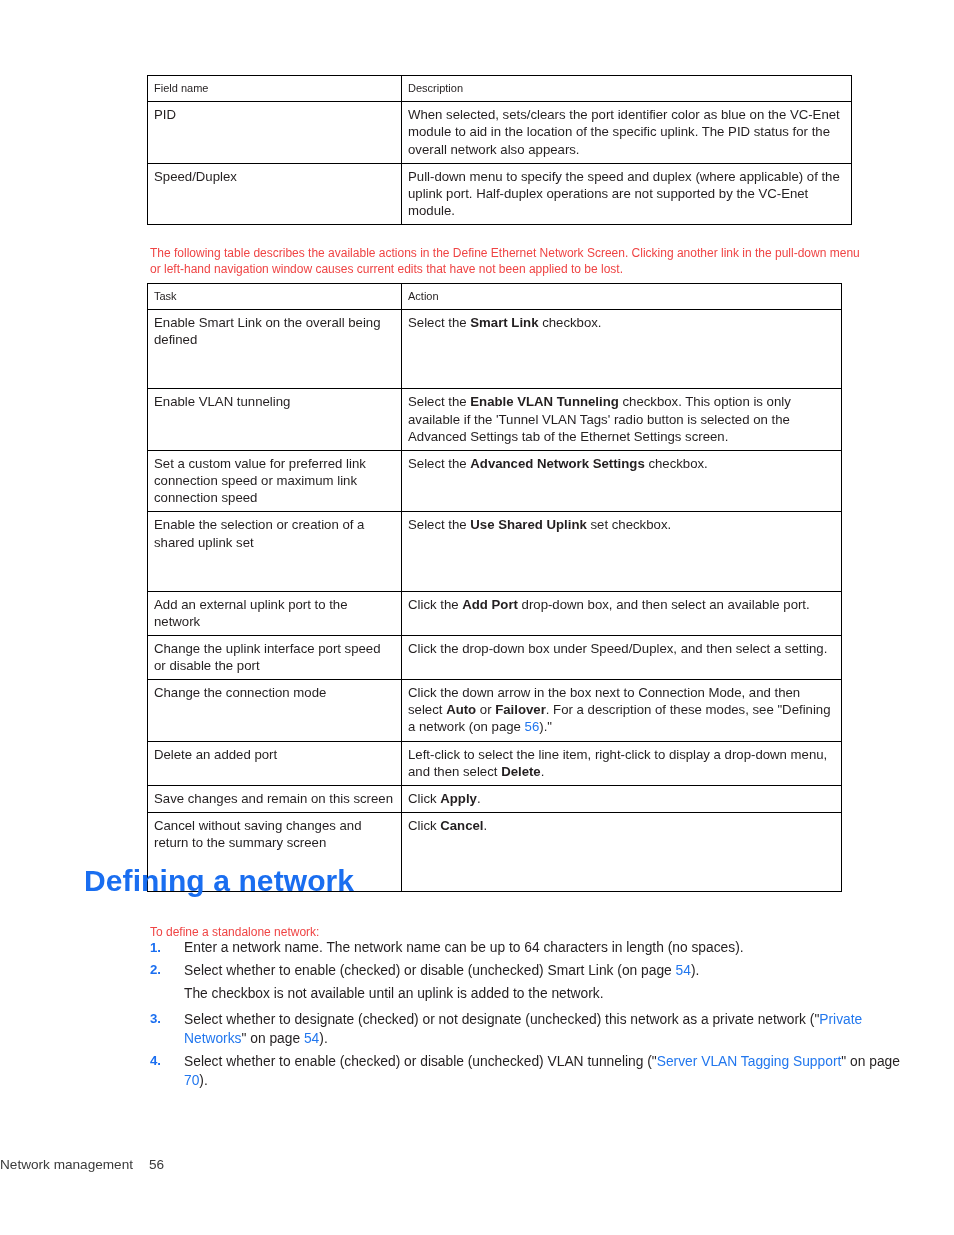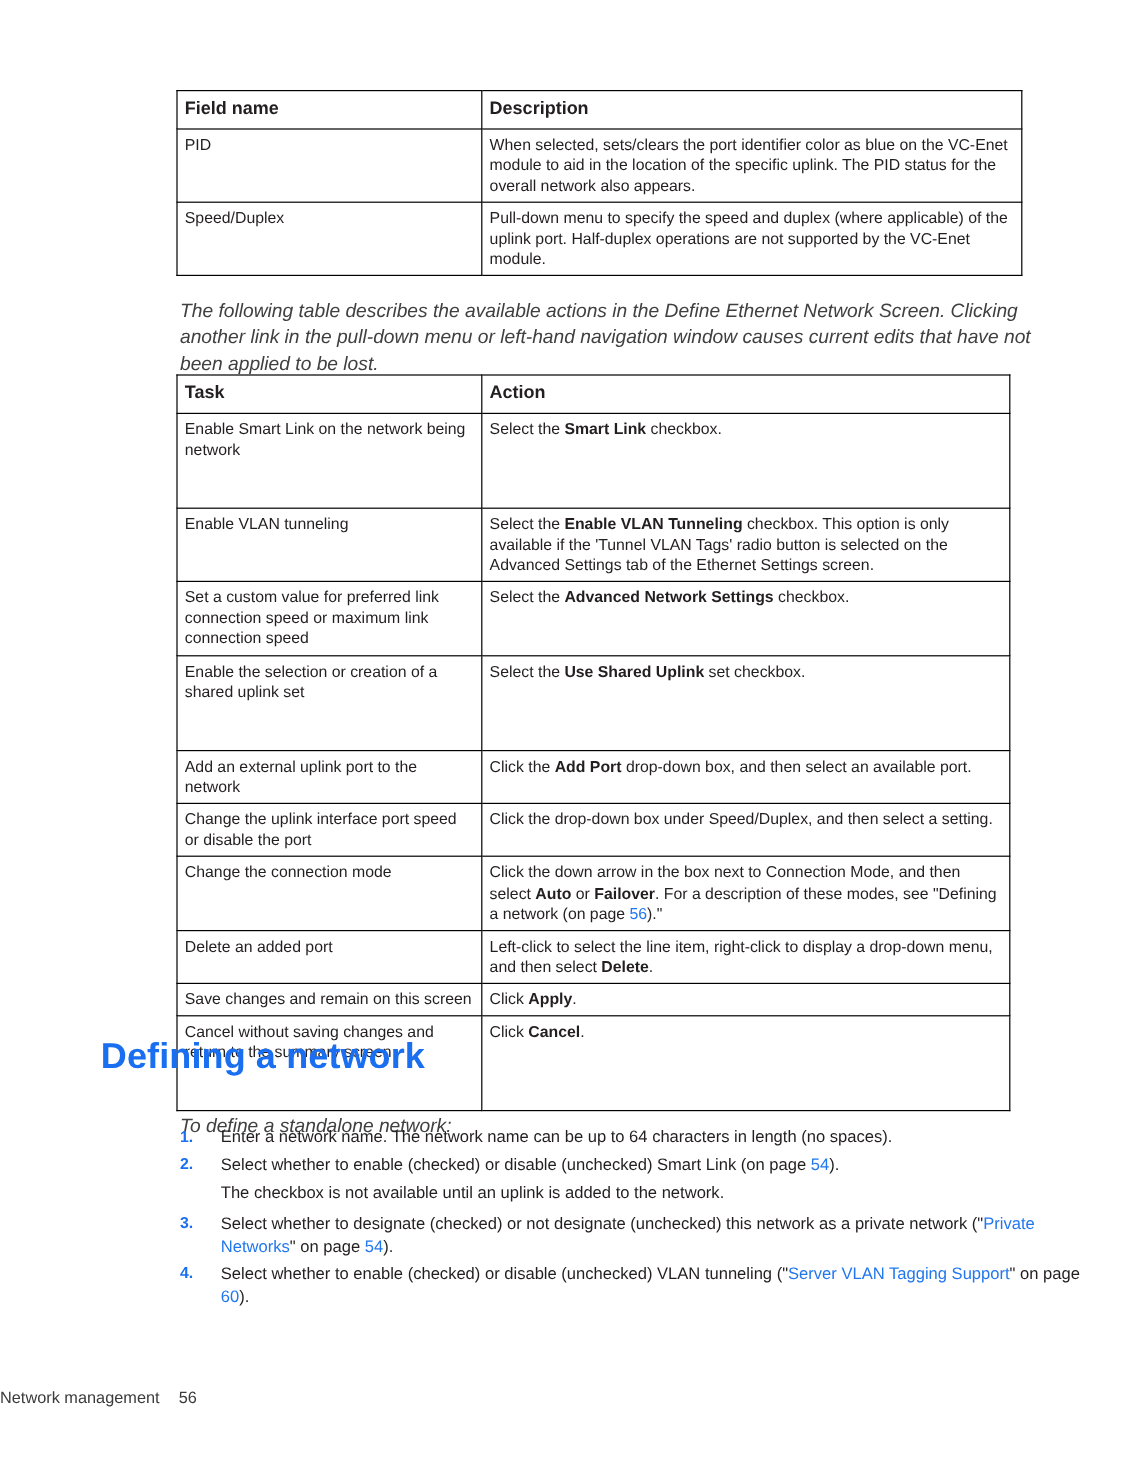--- a/index.html
+++ b/index.html
@@ -32,53 +32,52 @@
   }
   table.doc-table td,
   table.doc-table th {
     border: 1px solid #000;
     padding: 4px 6px 5px 6px;
     vertical-align: top;
     text-align: left;
     font-weight: normal;
   }
   table.doc-table thead th {
-    font-weight: bold;
-    font-size: 15px;
+    font-weight: normal;
+    font-size: 11px;
     padding-top: 5px;
     padding-bottom: 6px;
   }
   table.doc-table { border: 1.8px solid #000; }
   table.doc-table thead th { border-bottom-width: 1.6px; }
 
   
   #table-field-desc {
     left: 147px;
     top: 75px;
     width: 705px;
   }
   #table-field-desc col.c1 { width: 254px; }
 
   
   #table-task-action {
     left: 147px;
-    top: 312px;
+    top: 283px;
     width: 695px;
   }
   #table-task-action col.c1 { width: 254px; }
 
   .cell-pad-tall { height: 52px; }
 
   
   .body-para {
     position: absolute;
-    font-size: 16px;
+    font-size: 12px;
     line-height: 1.37;
-    color: #404040;
-    font-style: italic;
+    color: #ef4444;
   }
   #intro-paragraph {
     left: 150px;
     top: 233px;
     width: 722px;
   }
 
   
   #section-heading {
     position: absolute;
@@ -188,21 +187,21 @@
         <col class="c2">
       </colgroup>
     <thead>
       <tr>
         <th>Task</th>
         <th>Action</th>
       </tr>
     </thead>
     <tbody>
       <tr>
-        <td>Enable Smart Link on the network being network</td>
+        <td>Enable Smart Link on the overall being defined</td>
         <td>
           <span>Select the </span><span class="bold">Smart Link</span><span> checkbox.</span>
           <div class="cell-pad-tall"></div>
         </td>
       </tr>
       <tr>
         <td>Enable VLAN tunneling</td>
         <td>
           <span>Select the </span><span class="bold">Enable VLAN Tunneling</span><span> checkbox. This option is only available if the 'Tunnel VLAN Tags' radio button is selected on the Advanced Settings tab of the Ethernet Settings screen.</span>
         </td>
@@ -277,21 +276,21 @@
     </div>
     <div class="sub-note">The checkbox is not available until an uplink is added to the network.</div>
 
     <div class="step-row">
       <span class="step-num">3.</span>
       <span class="step-text"><span>Select whether to designate (checked) or not designate (unchecked) this network as a private network ("</span><span class="doclink">Private Networks</span><span>" on page </span><span class="pagenum">54</span><span>).</span></span>
     </div>
 
     <div class="step-row">
       <span class="step-num">4.</span>
-      <span class="step-text"><span>Select whether to enable (checked) or disable (unchecked) VLAN tunneling ("</span><span class="doclink">Server VLAN Tagging Support</span><span>" on page </span><span class="pagenum">60</span><span>).</span></span>
+      <span class="step-text"><span>Select whether to enable (checked) or disable (unchecked) VLAN tunneling ("</span><span class="doclink">Server VLAN Tagging Support</span><span>" on page </span><span class="pagenum">70</span><span>).</span></span>
     </div>
 
   </div>
 
   <div id="page-footer">
     <span>Network management</span><span class="foot-num">56</span>
   </div>
 
 </div>
 

